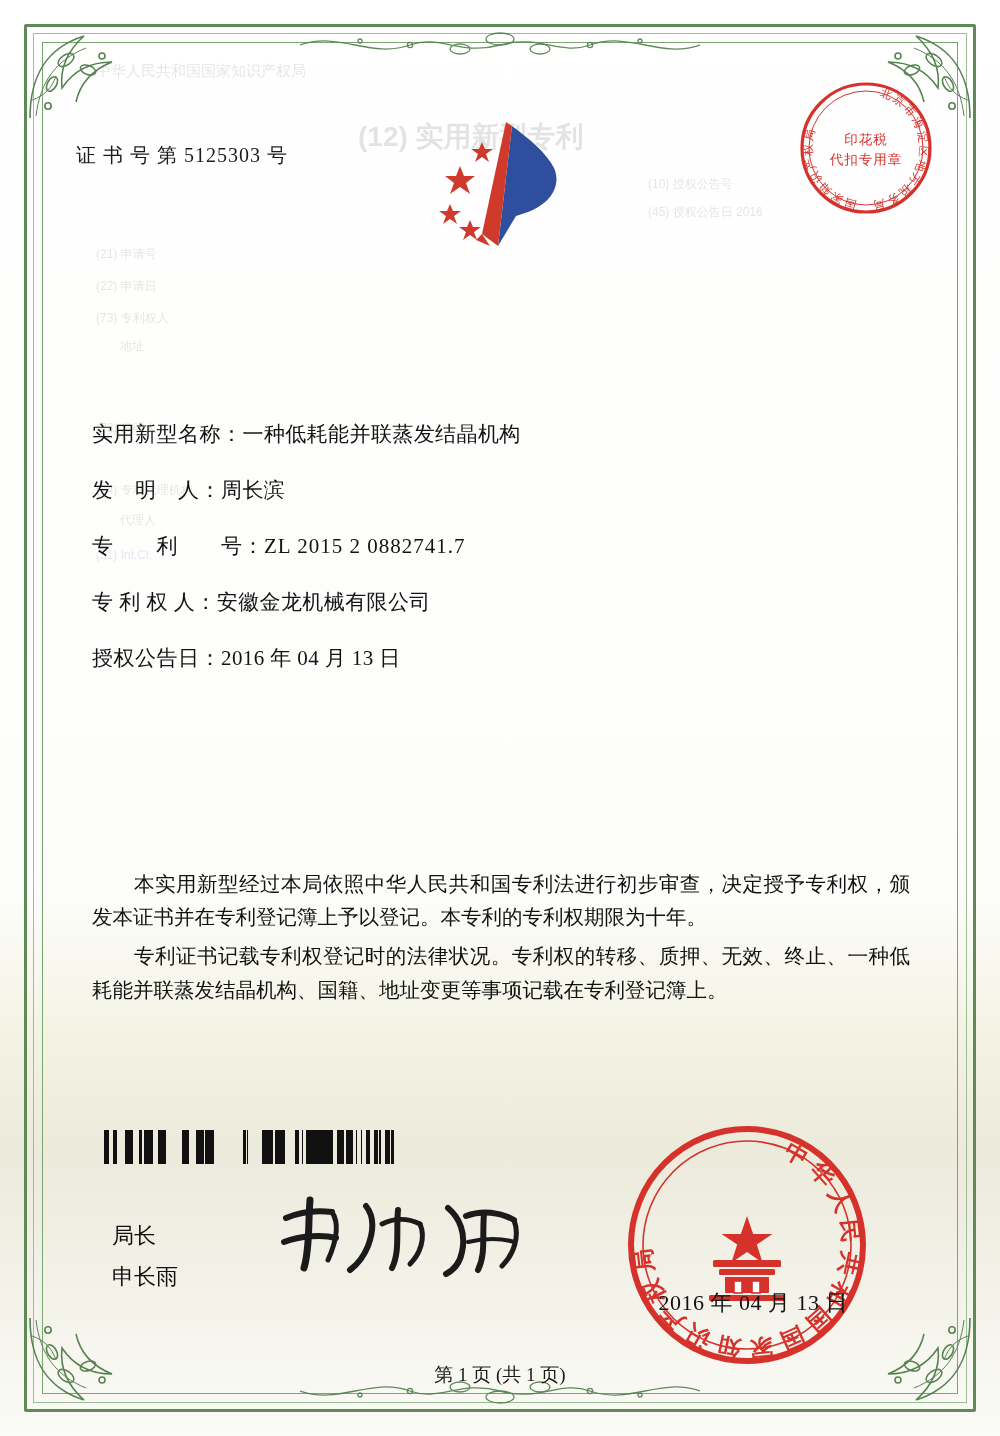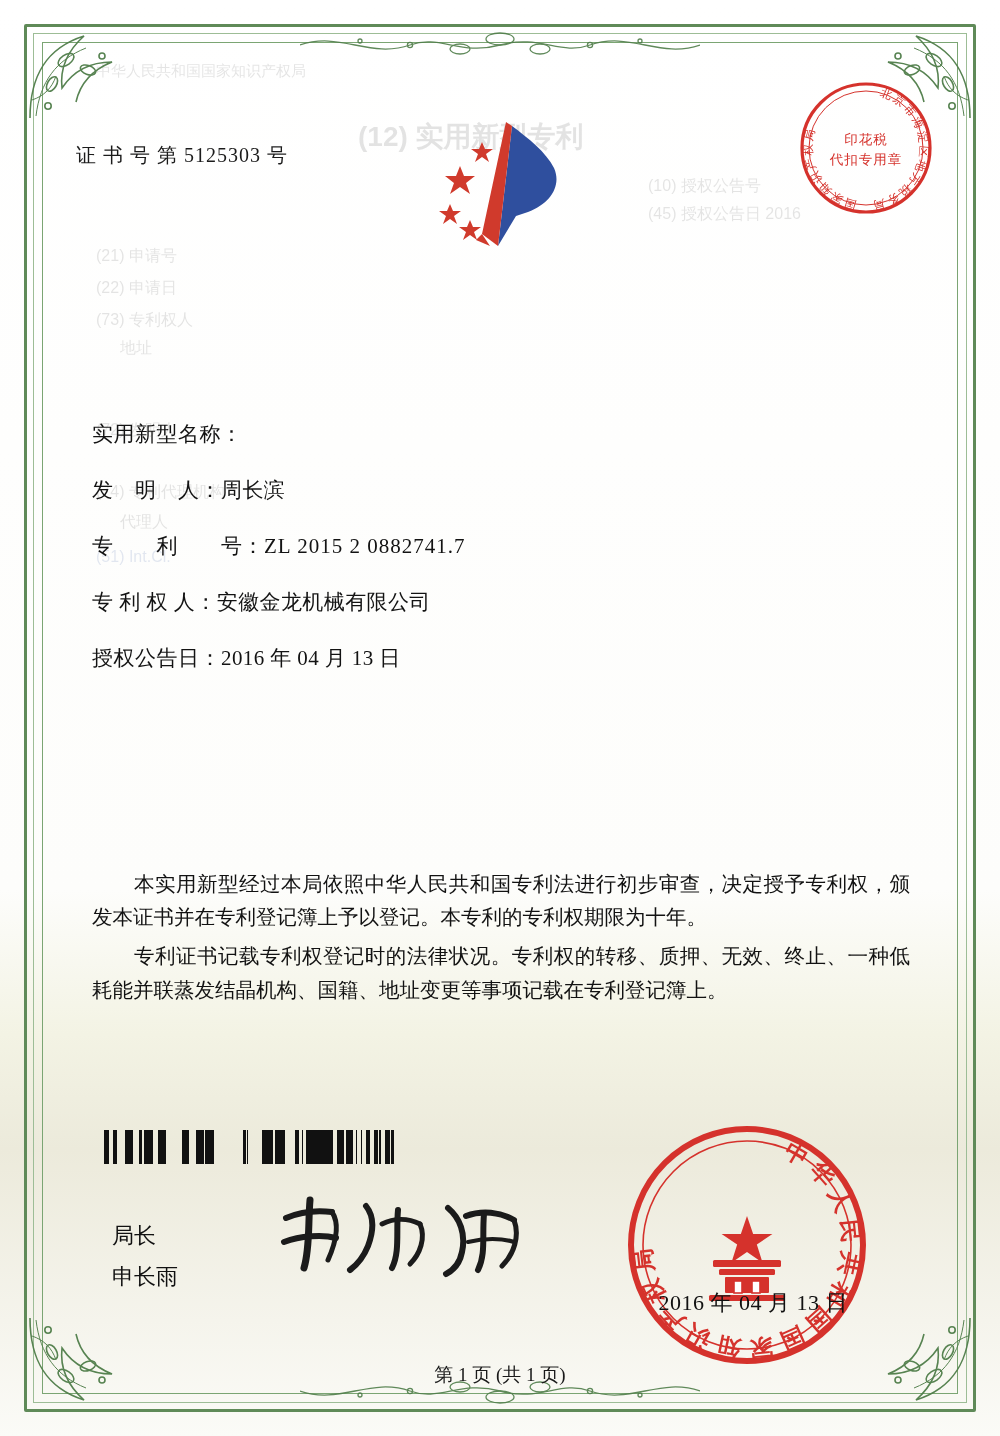--- a/index.html
+++ b/index.html
@@ -68,21 +68,21 @@
     filter: blur(.3px);
   }
   .ghost {
     position: absolute;
     font-family: "Liberation Sans", "DejaVu Sans", sans-serif;
     color: #3a3a3a;
     white-space: nowrap;
   }
   .ghost.big { font-size: 28px; font-weight: bold; color: #2f2f2f; }
   .ghost.med { font-size: 15px; }
-  .ghost.sm { font-size: 16px; }
+  .ghost.sm { font-size: 12px; }
   .ghost.blue { color: #2b4f9c; }
 
   
   .cert-no {
     position: absolute;
     left: 76px;
     top: 142px;
     font-size: 20px;
     letter-spacing: 1px;
     color: #1b1b1b;
@@ -357,20 +357,21 @@
       </text>
       <text x="70" y="66" text-anchor="middle" font-size="13.5" font-family="DejaVu Sans, sans-serif" fill="currentColor" letter-spacing="1">印花税</text>
       <text x="70" y="86" text-anchor="middle" font-size="13.5" font-family="DejaVu Sans, sans-serif" fill="currentColor" letter-spacing="1">代扣专用章</text>
     </svg>
   </div>
 
 
   <div class="fields">
     <div class="field-row">
       <span class="field-label">实用新型名称：</span>
+      <span class="field-value">一种低耗能并联蒸发结晶机构</span>
     </div>
     <div class="field-row">
       <span class="field-label">发　明　人：</span>
       <span class="field-value">周长滨</span>
     </div>
     <div class="field-row">
       <span class="field-label">专　　利　　号：</span>
       <span class="field-value mono-ish">ZL 2015 2 0882741.7</span>
     </div>
     <div class="field-row">

